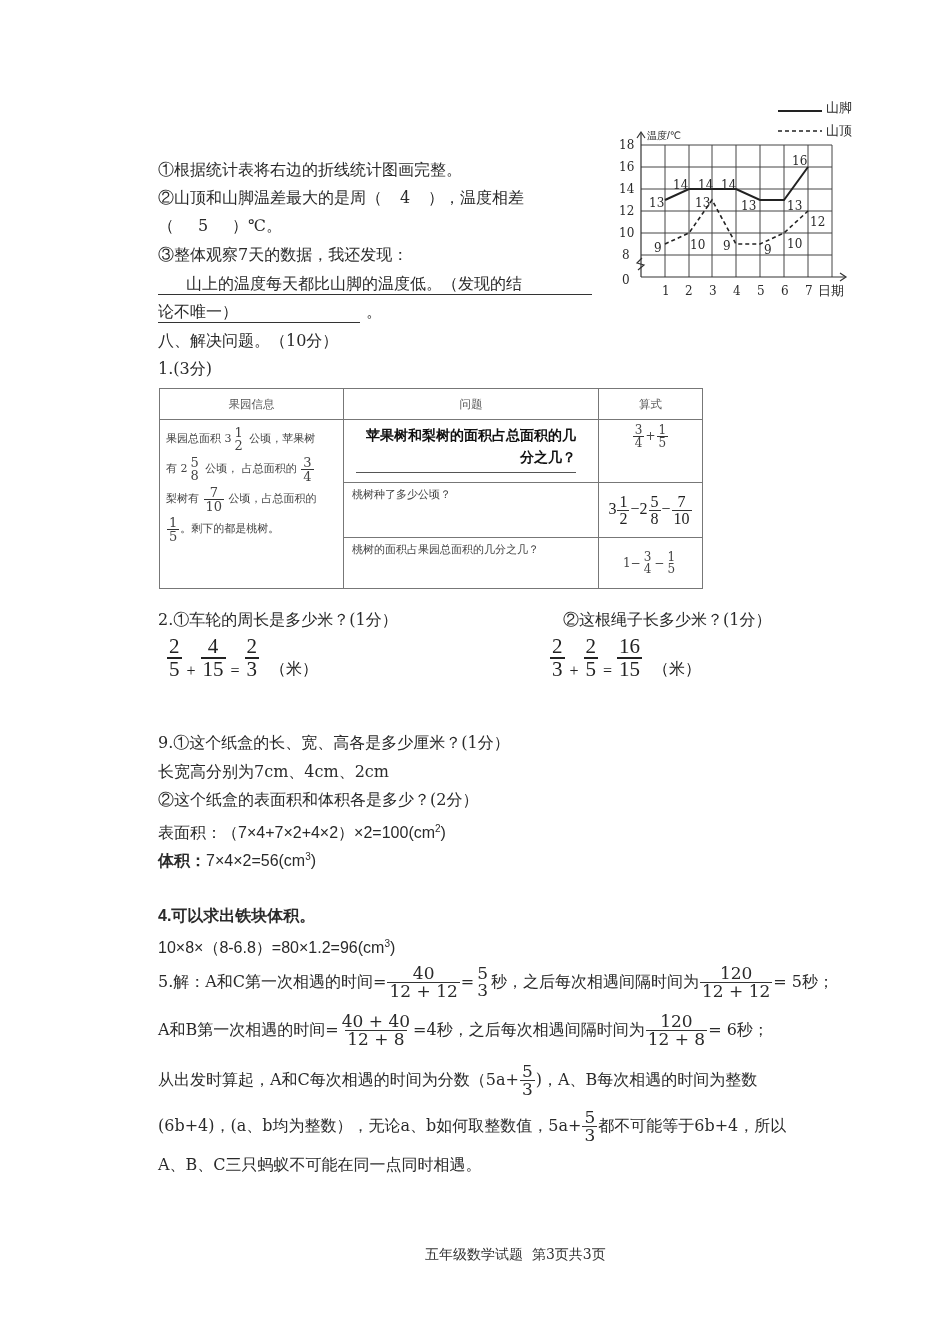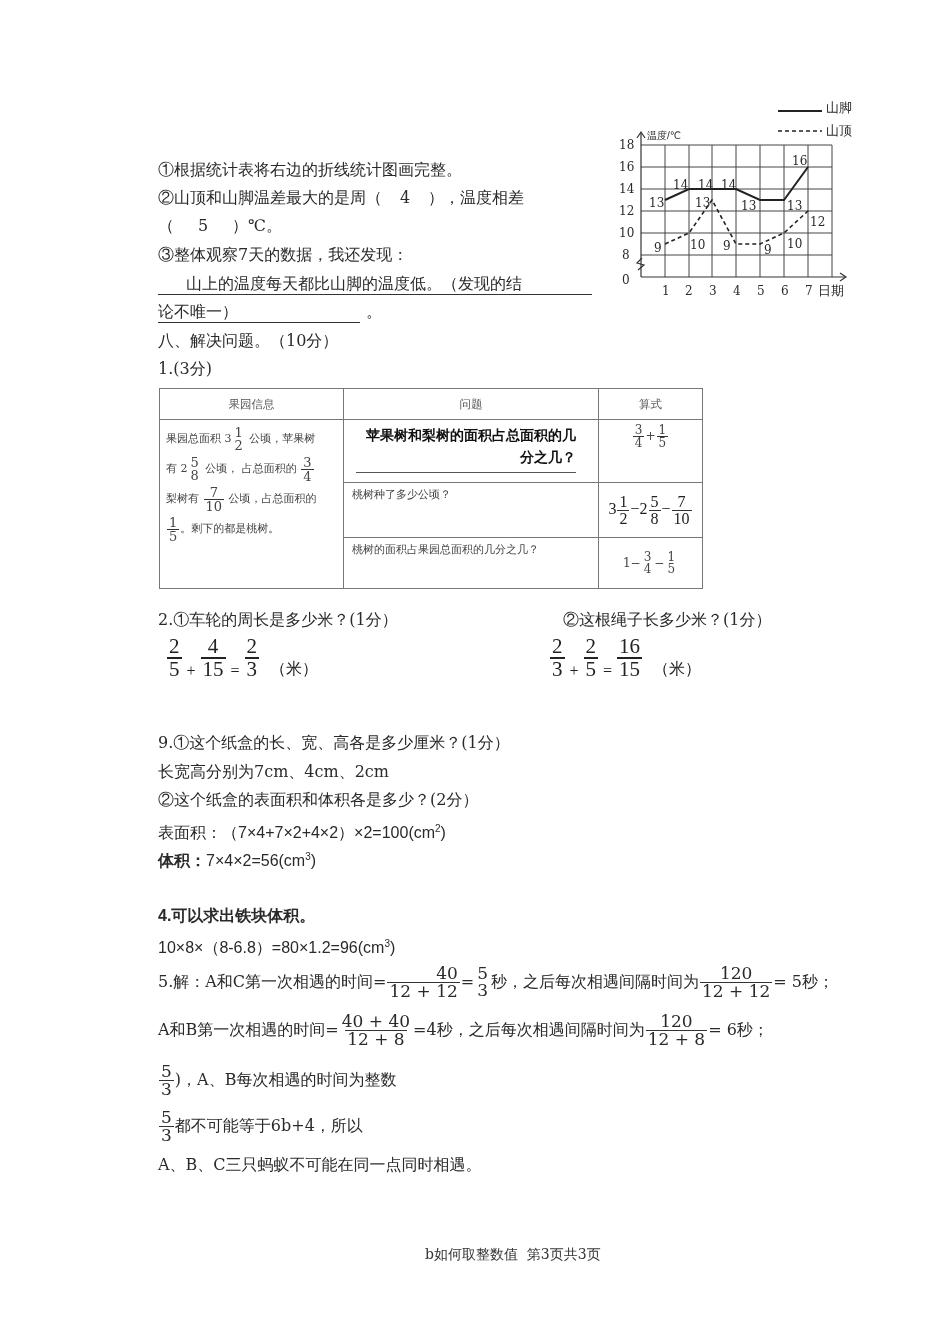--- a/index.html
+++ b/index.html
@@ -233,21 +233,21 @@
   <span style="font-weight:bold;">体积：</span><span>7×4×2=56(cm</span><sup style="font-size:10px;">3</sup><span>)</span>
 </div>
 
 <div class="abs t sans" style="left:158px;top:906px;font-weight:bold;">4.可以求出铁块体积。</div>
 <div class="abs t sans" style="left:158px;top:934px;">
   <span>10×8×（8-6.8）=80×1.2=96(cm</span><sup style="font-size:10px;">3</sup><span>)</span>
 </div>
 
 <div class="abs t" style="left:158px;top:960px;display:flex;align-items:center;height:44px;">
   <span>5.解：A和C第一次相遇的时间=</span>
-  <span class="frac" style="font-size:17px;align-items:flex-end;">
+  <span class="frac" style="font-size:17px;">
       <span class="n">40</span>
       <span class="d">12 + 12</span>
     </span>
   <span>=</span>
   <span class="frac" style="font-size:17px;">
       <span class="n">5</span>
       <span class="d" style="border-top:none;">3</span>
     </span>
   <span>秒，之后每次相遇间隔时间为</span>
   <span class="frac" style="font-size:17px;">
@@ -263,28 +263,30 @@
       <span class="d">12 + 8</span>
     </span>
   <span>=4秒，之后每次相遇间隔时间为</span>
   <span class="frac" style="font-size:17px;">
       <span class="n">120</span>
       <span class="d">12 + 8</span>
     </span>
   <span> = 6秒；</span>
 </div>
 <div class="abs t" style="left:158px;top:1058px;display:flex;align-items:center;height:44px;">
+  <span>从出发时算起，A和C每次相遇的时间为分数（5a+</span>
   <span class="frac" style="font-size:17px;">
       <span class="n">5</span>
       <span class="d">3</span>
     </span>
   <span>)，A、B每次相遇的时间为整数</span>
 </div>
 <div class="abs t" style="left:158px;top:1104px;display:flex;align-items:center;height:44px;">
+  <span>(6b+4)，(a、b均为整数），无论a、b如何取整数值，5a+</span>
   <span class="frac" style="font-size:17px;">
       <span class="n">5</span>
       <span class="d">3</span>
     </span>
   <span>都不可能等于6b+4，所以</span>
 </div>
 <div class="abs t" style="left:158px;top:1155px;">A、B、C三只蚂蚁不可能在同一点同时相遇。</div>
 
-<div class="abs footer" style="left:425px;top:1246px;white-space:pre;">b如何取整数值  第3页共3页</div>
+<div class="abs footer" style="left:425px;top:1246px;white-space:pre;">五年级数学试题  第3页共3页</div>
 
 </body></html>

